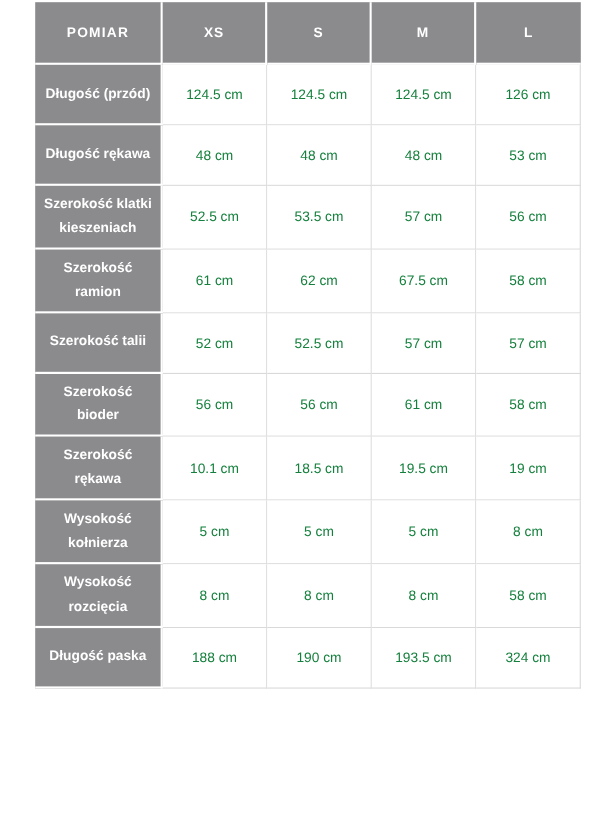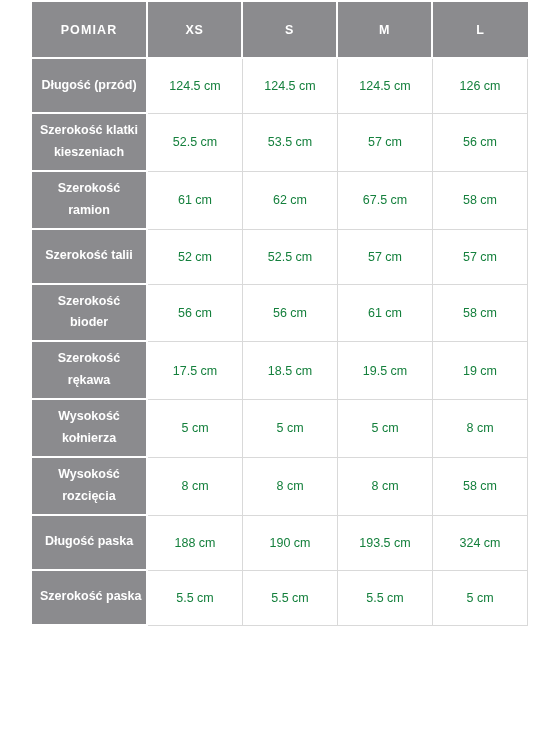--- a/index.html
+++ b/index.html
@@ -138,20 +138,29 @@
 
     <tr class="r-1line">
           <th class="row-label" scope="row">
             <span class="label-line">Długość (przód)</span>
           </th>
           <td class="value-cell"><span class="gapped">124.5 cm</span></td>
           <td class="value-cell"><span class="gapped">124.5 cm</span></td>
           <td class="value-cell"><span class="gapped">124.5 cm</span></td>
           <td class="value-cell"><span class="gapped">126 cm</span></td>
         </tr>
+        <tr class="r-1line">
+          <th class="row-label" scope="row">
+            <span class="label-line">Długość rękawa</span>
+          </th>
+          <td class="value-cell"><span class="gapped">48 cm</span></td>
+          <td class="value-cell"><span class="gapped">48 cm</span></td>
+          <td class="value-cell"><span class="gapped">48 cm</span></td>
+          <td class="value-cell"><span class="gapped">53 cm</span></td>
+        </tr>
         <tr class="r-2line">
           <th class="row-label" scope="row">
             <span class="label-line">Szerokość klatki</span>
             <span class="label-line">kieszeniach</span>
           </th>
           <td class="value-cell"><span class="gapped">52.5 cm</span></td>
           <td class="value-cell"><span class="gapped">53.5 cm</span></td>
           <td class="value-cell"><span class="gapped">57 cm</span></td>
           <td class="value-cell"><span class="gapped">56 cm</span></td>
         </tr>
@@ -182,21 +191,21 @@
           <td class="value-cell"><span class="gapped">56 cm</span></td>
           <td class="value-cell"><span class="gapped">56 cm</span></td>
           <td class="value-cell"><span class="gapped">61 cm</span></td>
           <td class="value-cell"><span class="gapped">58 cm</span></td>
         </tr>
         <tr class="r-2line">
           <th class="row-label" scope="row">
             <span class="label-line">Szerokość</span>
             <span class="label-line">rękawa</span>
           </th>
-          <td class="value-cell"><span class="gapped">17.5 cm</span></td>
+          <td class="value-cell"><span class="gapped">10.1 cm</span></td>
           <td class="value-cell"><span class="gapped">18.5 cm</span></td>
           <td class="value-cell"><span class="gapped">19.5 cm</span></td>
           <td class="value-cell"><span class="gapped">19 cm</span></td>
         </tr>
         <tr class="r-2line">
           <th class="row-label" scope="row">
             <span class="label-line">Wysokość</span>
             <span class="label-line">kołnierza</span>
           </th>
           <td class="value-cell"><span class="gapped">5 cm</span></td>
@@ -216,25 +225,16 @@
         </tr>
         <tr class="r-1line">
           <th class="row-label" scope="row">
             <span class="label-line">Długość paska</span>
           </th>
           <td class="value-cell"><span class="gapped">188 cm</span></td>
           <td class="value-cell"><span class="gapped">190 cm</span></td>
           <td class="value-cell"><span class="gapped">193.5 cm</span></td>
           <td class="value-cell"><span class="gapped">324 cm</span></td>
         </tr>
-        <tr class="r-1line">
-          <th class="row-label" scope="row">
-            <span class="label-line">Szerokość paska</span>
-          </th>
-          <td class="value-cell"><span class="gapped">5.5 cm</span></td>
-          <td class="value-cell"><span class="gapped">5.5 cm</span></td>
-          <td class="value-cell"><span class="gapped">5.5 cm</span></td>
-          <td class="value-cell"><span class="gapped">5 cm</span></td>
-        </tr>
       </tbody>
   </table>
 
 </div>
 
 </body></html>

